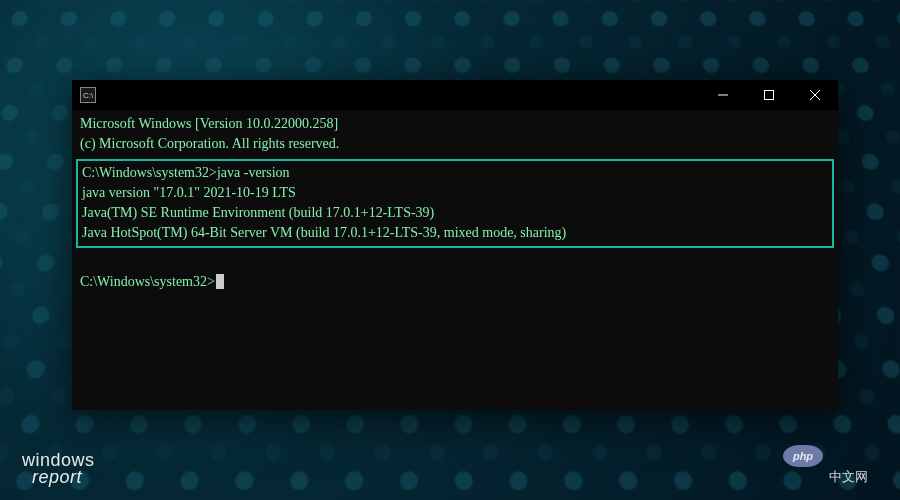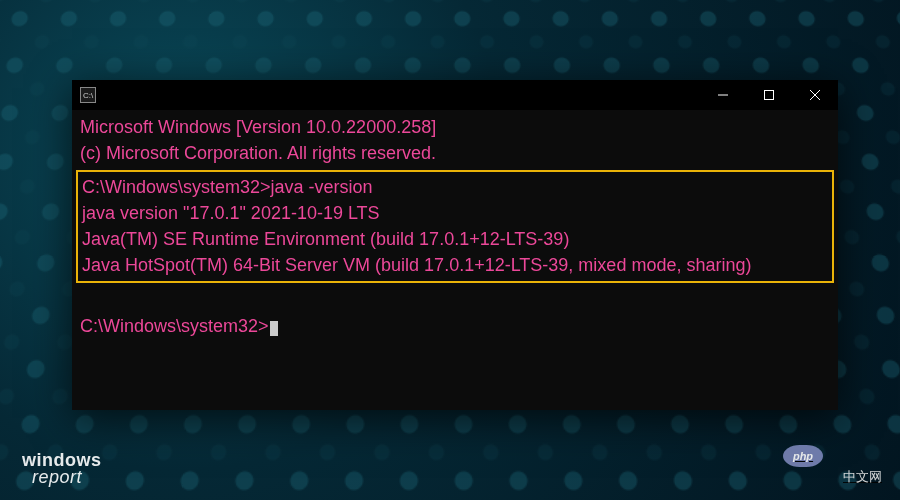--- a/index.html
+++ b/index.html
@@ -71,29 +71,29 @@
       height: 30px;
       display: flex;
       align-items: center;
       justify-content: center;
       color: #ffffff;
       font-family: 'Segoe UI', sans-serif;
     }
     .terminal-body {
       flex: 1;
       padding: 4px 8px;
-      color: #ec4899;
-      font-size: 18px;
+      color: #86efac;
+      font-size: 14px;
       line-height: 1.45;
-      font-family: Liberation Sans, sans-serif;
+      font-family: Liberation Serif, serif;
       white-space: pre;
       overflow: hidden;
     }
     .highlight-box {
-      border: 2px solid #eab308;
+      border: 2px solid #14b8a6;
       padding: 2px 4px;
       margin: 4px -4px;
       display: block;
     }
     .cursor {
       display: inline-block;
       width: 8px;
       height: 15px;
       background: #cccccc;
       vertical-align: text-bottom;
@@ -103,31 +103,30 @@
       position: absolute;
       left: 22px;
       bottom: 14px;
       color: #ffffff;
       font-family: 'Segoe UI', Arial, sans-serif;
       font-size: 18px;
       line-height: 0.95;
       letter-spacing: 0.5px;
       opacity: 0.9;
     }
-    .watermark-wr .w1 { font-weight: 700; }
+    .watermark-wr .w1 { font-weight: 400; }
     .watermark-wr .w2 { font-weight: 300; font-style: italic; margin-left: 10px; }
     .watermark-php {
       position: absolute;
-      right: 18px;
+      right: 32px;
       bottom: 14px;
       display: flex;
       align-items: center;
-      gap: 20px;
+      gap: 6px;
       opacity: 0.9;
-      text-decoration: underline;
     }
     .php-badge {
       background: #7a86b8;
       color: #fff;
       border-radius: 50%/60%;
       width: 40px;
       height: 22px;
       display: flex;
       align-items: center;
       justify-content: center;

